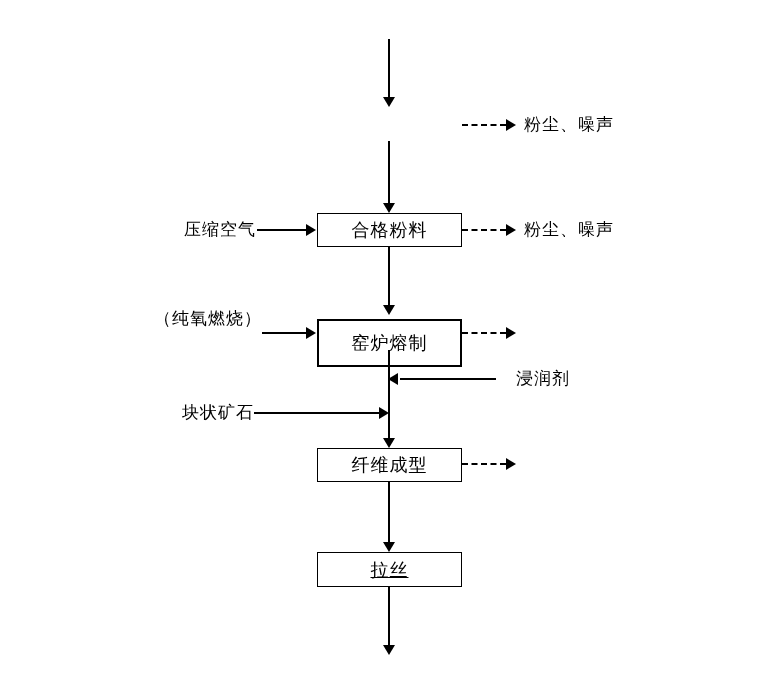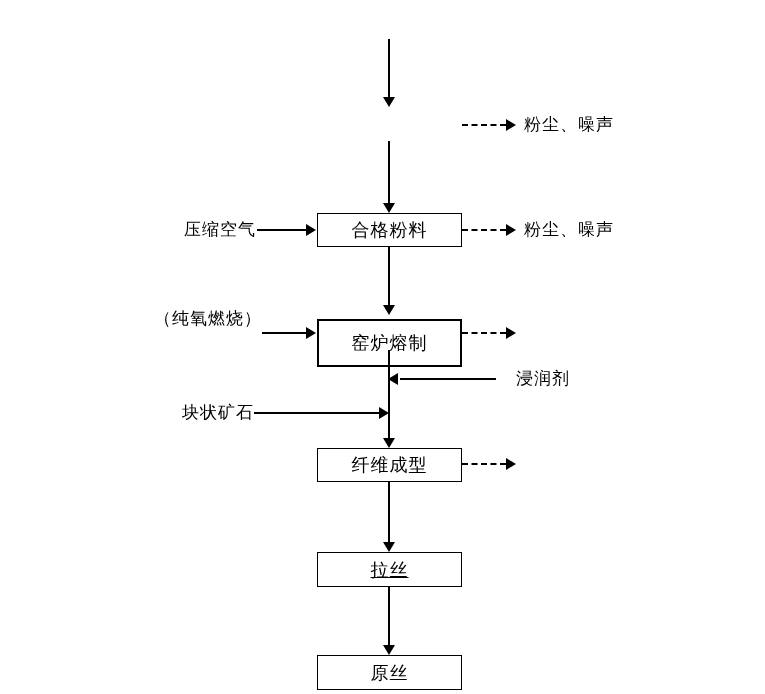--- a/index.html
+++ b/index.html
@@ -83,21 +83,20 @@
 </style>
 </head>
 <body>
 
 <div class="canvas">
 
   <div class="pbox" style="top:213px; height:34px;">合格粉料</div>
   <div class="pbox thick" style="top:319px; height:48px;">窑炉熔制</div>
   <div class="pbox" style="top:448px; height:34px;">纤维成型</div>
   <div class="pbox" style="top:552px; height:35px;text-decoration:underline;">拉丝</div>
-  <div class="pbox" style="top:655px; height:35px;">原丝</div>
 
   <div class="vline" style="top:39px; height:58px;"></div>
   <div class="head-down" style="top:97px;"></div>
 
   <div class="vline" style="top:141px; height:62px;"></div>
   <div class="head-down" style="top:203px;"></div>
 
   <div class="vline" style="top:247px; height:58px;"></div>
   <div class="head-down" style="top:305px;"></div>
 

